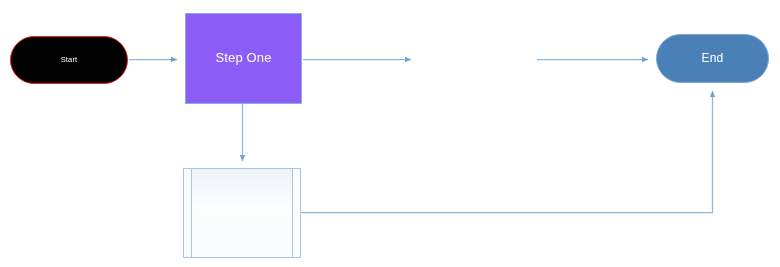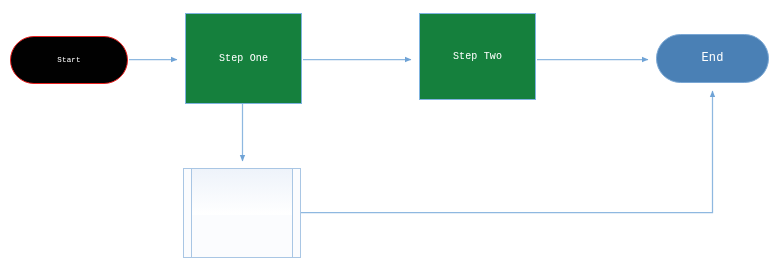--- a/index.html
+++ b/index.html
@@ -9,21 +9,20 @@
   }
   body {
     font-family: "Liberation Sans", sans-serif;
   }
   #canvas {
     position: relative;
     width: 780px;
     height: 267px;
     background: #ffffff;
     overflow: hidden;
-    font-family: Liberation Mono, monospace;
   }
   #edge-layer {
     position: absolute;
     left: 0;
     top: 0;
     width: 780px;
     height: 267px;
   }
   .node {
     position: absolute;
@@ -44,24 +43,24 @@
     background: #010101;
     border: 1.3px solid #e8201f;
     border-radius: 40px;
     color: #ffffff;
     font-size: 7.5px;
     letter-spacing: 0.15px;
   }
 
   
   .node-process {
-    background: #15803d;
+    background: #8b5cf6;
     border: 1px solid #7fb3df;
     color: #ffffff;
-    font-size: 10px;
+    font-size: 13px;
     letter-spacing: 0.15px;
   }
 
   
   .node-end {
     background: #4a80b5;
     border: 1px solid #7aa7d4;
     border-radius: 26px;
     color: #ffffff;
     font-size: 12px;
@@ -125,23 +124,20 @@
   </svg>
 
   <div class="node node-start" style="left:10px; top:36px; width:118px; height:48px;">
     <span class="node-label">Start</span>
   </div>
 
   <div class="node node-process" style="left:185px; top:13px; width:117px; height:91px;">
     <span class="node-label">Step One</span>
   </div>
 
-  <div class="node node-process" style="left:419px; top:13px; width:117px; height:87px;">
-    <span class="node-label">Step Two</span>
-  </div>
 
   <div class="node node-end" style="left:656px; top:34px; width:113px; height:49px;">
     <span class="node-label">End</span>
   </div>
 
   <div class="node node-subprocess" style="left:183px; top:168px; width:118px; height:90px;">
     <span class="inner-tint"></span>
     <span class="rail rail-left"></span>
     <span class="rail rail-right"></span>
     <span class="node-label">Sub-Process One</span>

